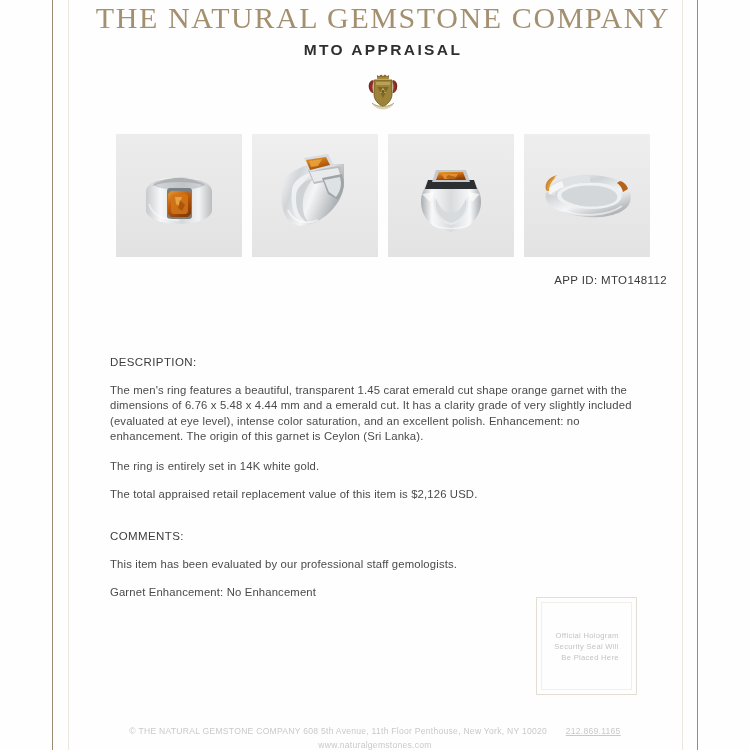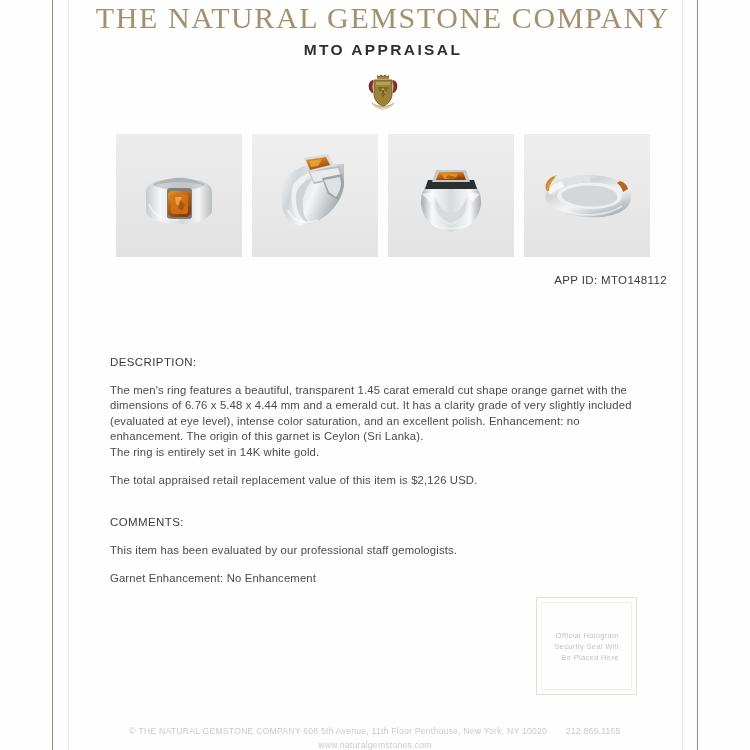--- a/index.html
+++ b/index.html
@@ -113,20 +113,21 @@
   .section-label {
     font-size: 11.5px;
     letter-spacing: 0.4px;
     color: #3c3c3c;
     margin-bottom: 15px;
   }
   .para {
     font-size: 11.3px;
     line-height: 15.5px;
     letter-spacing: 0.15px;
+    margin-bottom: 14px;
     max-width: 540px;
     color: #4a4a4a;
   }
   .para.tight { margin-bottom: 13px; }
   .spacer-lg { height: 14px; }
 
   
   .seal-area {
     position: absolute;
     left: 467px;
@@ -162,21 +163,21 @@
     right: 0;
     top: 726px;
     text-align: center;
     color: #c9c9c9;
   }
   .footer-line1 {
     font-size: 8.6px;
     letter-spacing: 0.25px;
     white-space: nowrap;
   }
-  .footer-line1 .phone { margin-left: 16px; }
+  .footer-line1 .phone { margin-left: 16px; text-decoration: underline; }
   .footer-line2 {
     font-size: 8.6px;
     letter-spacing: 0.25px;
     margin-top: 4px;
   }
 </style>
 </head>
 <body>
 
 <div class="page">

